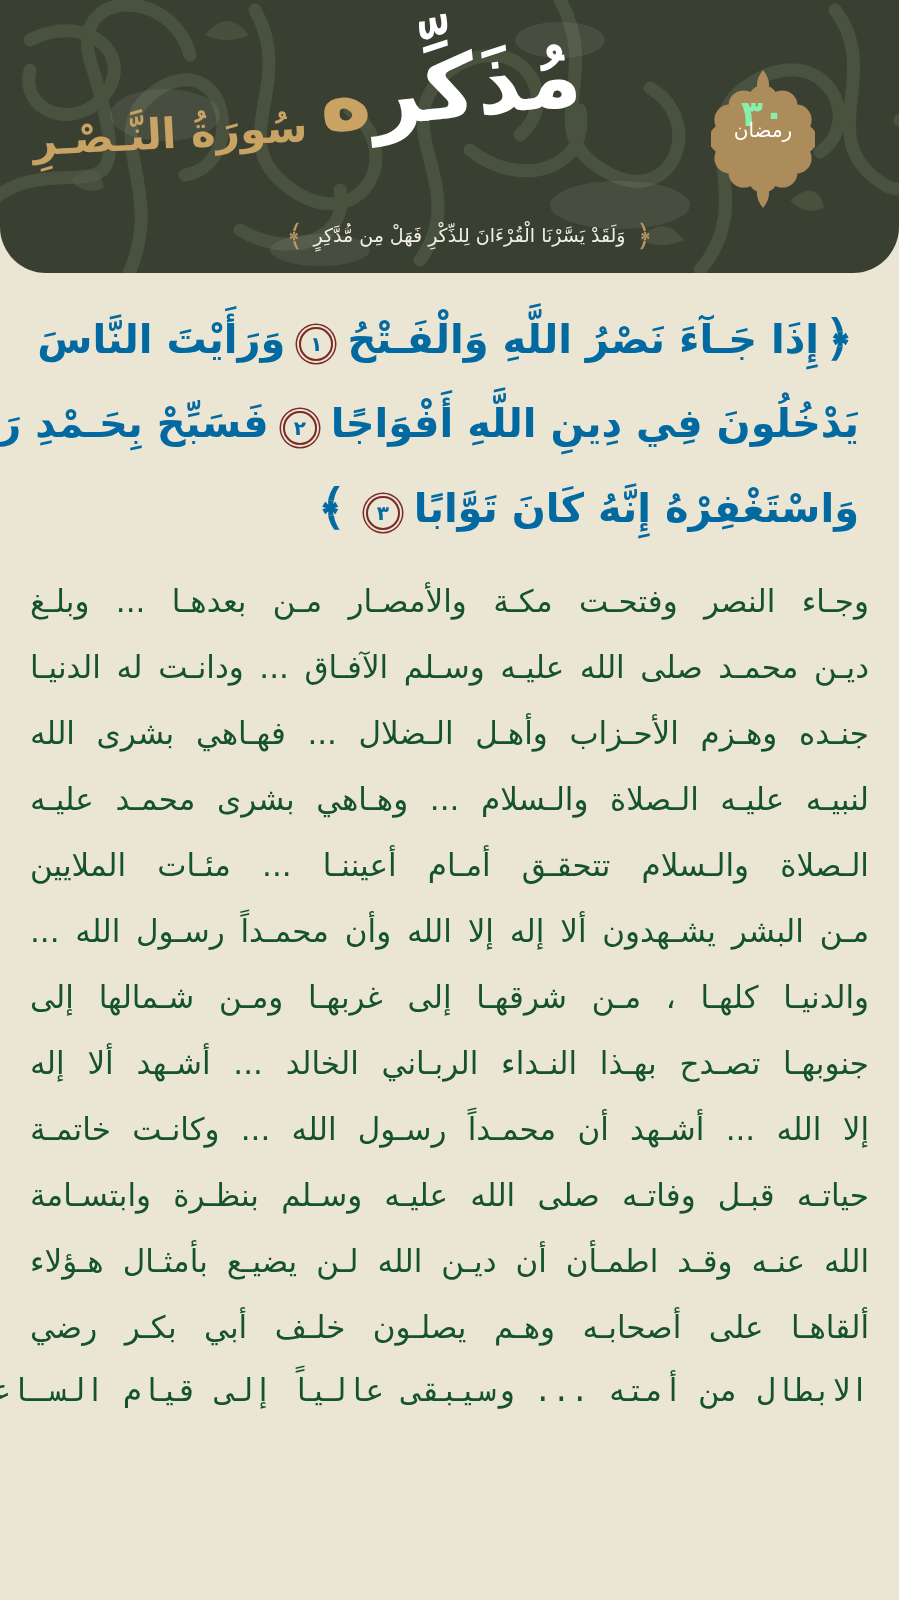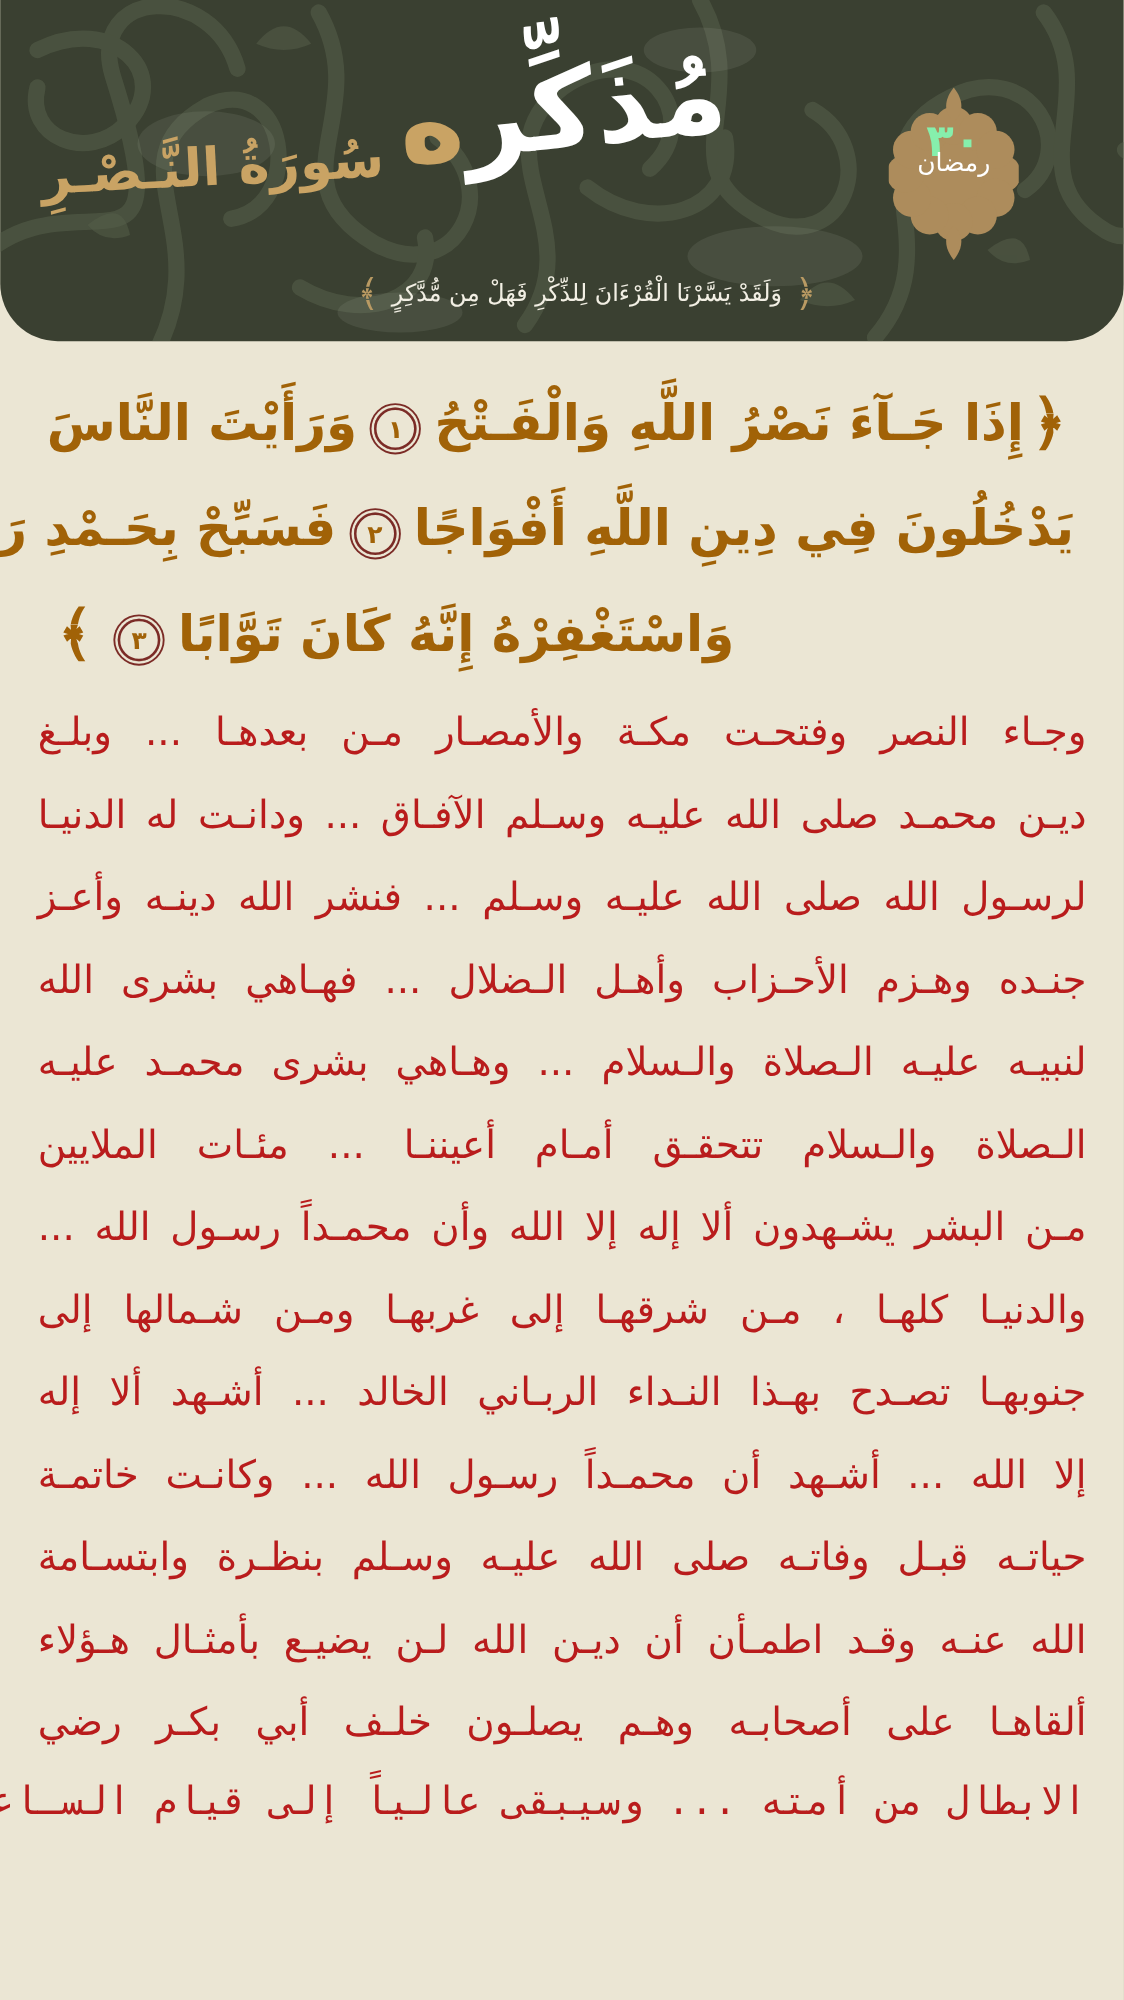--- a/index.html
+++ b/index.html
@@ -85,22 +85,22 @@
     color: #b99a63;
     font-size: 30px;
     vertical-align: -4px;
     margin: 0 10px;
   }
 
   
   .verse-block {
     position: absolute;
     top: 296px; left: 40px; right: 40px;
-    text-align: left;
-    color: #a16207;
+    text-align: right;
+    color: #0369a1;
     font-weight: bold;
     font-size: 40px;
     line-height: 84px;
   }
   .verse-line { white-space: nowrap; }
   .q-bracket { font-size: 1.2em; vertical-align: -2px; margin: 0 6px; }
   .ayah {
     display: inline-flex;
     align-items: center;
     justify-content: center;
@@ -109,22 +109,22 @@
     border-radius: 50%;
     box-shadow: 0 0 0 2px #ebe6d4, 0 0 0 3.5px #7b2b26;
     font-size: 20px;
     margin: 0 14px;
     vertical-align: 2px;
   }
 
   
   .article {
     position: absolute;
-    top: 553px; left: 30px; right: 30px;
-    color: #b91c1c;
+    top: 568px; left: 30px; right: 30px;
+    color: #14532d;
     font-size: 31px;
   }
   .body-line {
     direction: rtl;
     text-align: justify;
     text-align-last: justify;
     white-space: nowrap;
     line-height: 66px;
     height: 66px;
   }
@@ -209,21 +209,20 @@
       <span>يَدْخُلُونَ فِي دِينِ اللَّهِ أَفْوَاجًا</span><span class="ayah">٢</span><span>فَسَبِّحْ بِحَـمْدِ رَبِّكَ</span>
     </div>
     <div class="verse-line">
       <span>وَاسْتَغْفِرْهُ إِنَّهُ كَانَ تَوَّابًا</span><span class="ayah">٣</span><span class="q-bracket">﴾</span>
     </div>
   </div>
 
   <div class="article">
       <div class="body-line">وجـاء النصر وفتحـت مكـة والأمصـار مـن بعدهـا ... وبلـغ</div>
       <div class="body-line">ديـن محمـد صلى الله عليـه وسـلم الآفـاق ... ودانـت له الدنيـا</div>
-      <div class="body-line">لرسـول الله صلى الله عليـه وسـلم ... فنشر الله دينـه وأعـز</div>
       <div class="body-line">جنـده وهـزم الأحـزاب وأهـل الـضلال ... فهـاهي بشرى الله</div>
       <div class="body-line">لنبيـه عليـه الـصلاة والـسلام ... وهـاهي بشرى محمـد عليـه</div>
       <div class="body-line">الـصلاة والـسلام تتحقـق أمـام أعيننـا ... مئـات الملايين</div>
       <div class="body-line">مـن البشر يشـهدون ألا إله إلا الله وأن محمـداً رسـول الله ...</div>
       <div class="body-line">والدنيـا كلهـا ، مـن شرقهـا إلى غربهـا ومـن شـمالها إلى</div>
       <div class="body-line">جنوبهـا تصـدح بهـذا النـداء الربـاني الخالد ... أشـهد ألا إله</div>
       <div class="body-line">إلا الله ... أشـهد أن محمـداً رسـول الله ... وكانـت خاتمـة</div>
       <div class="body-line">حياتـه قبـل وفاتـه صلى الله عليـه وسـلم بنظـرة وابتسـامة</div>
       <div class="body-line">الله عنـه وقـد اطمـأن أن ديـن الله لـن يضيـع بأمثـال هـؤلاء</div>
       <div class="body-line">ألقاهـا على أصحابـه وهـم يصلـون خلـف أبي بكـر رضي</div>

